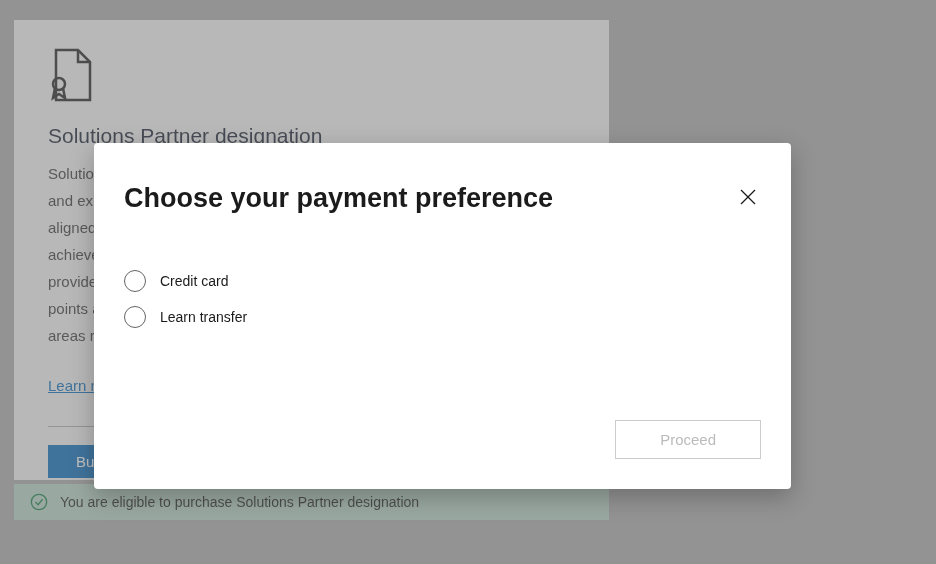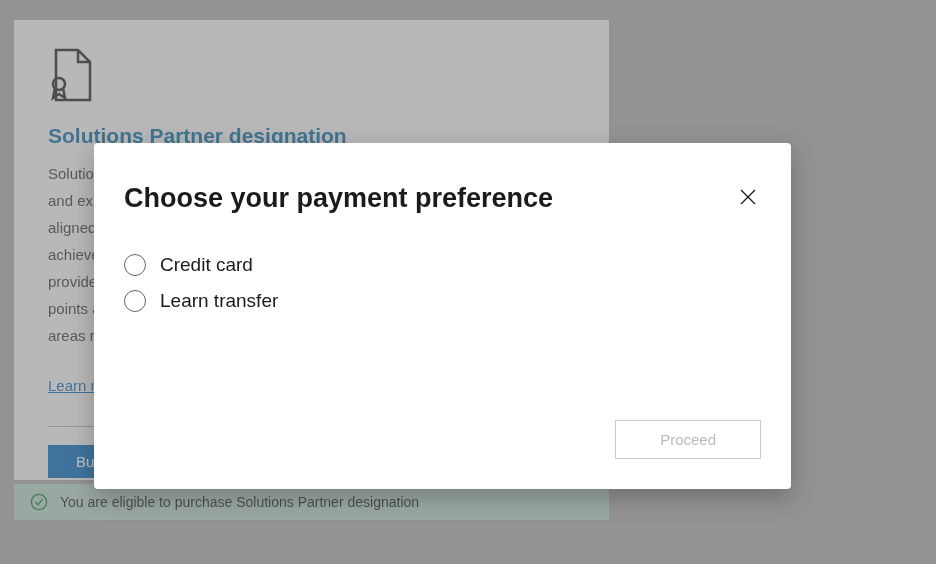--- a/index.html
+++ b/index.html
@@ -24,22 +24,22 @@
       background: #f0f0f0;
       padding: 28px 34px;
     }
     .doc-icon {
       width: 44px;
       height: 54px;
       margin-bottom: 18px;
     }
     .card-title {
       font-size: 21px;
-      font-weight: 700;
-      color: #0369a1;
+      font-weight: 400;
+      color: #0f172a;
       margin-bottom: 12px;
     }
     .card-description {
       font-size: 15px;
       color: #333;
       line-height: 1.8;
       margin-bottom: 28px;
     }
     .learn-link {
       color: #0067b8;
@@ -97,21 +97,21 @@
       height: 346px;
       background: #fff;
       border-radius: 4px;
       box-shadow: 0 8px 24px rgba(0,0,0,0.25);
       padding: 40px 30px;
     }
     .modal-header {
       display: flex;
       justify-content: space-between;
       align-items: center;
-      margin-bottom: 40px;
+      margin-bottom: 56px;
     }
     .modal-title {
       font-size: 27px;
       font-weight: 600;
       color: #1b1b1b;
     }
     .close-btn {
       background: none;
       border: none;
       cursor: pointer;
@@ -132,21 +132,21 @@
       cursor: pointer;
     }
     .radio-circle {
       width: 22px;
       height: 22px;
       border: 1.5px solid #666;
       border-radius: 50%;
       flex-shrink: 0;
     }
     .radio-label {
-      font-size: 19px;
+      font-size: 14px;
       color: #1b1b1b;
     }
     .proceed-btn {
       position: absolute;
       right: 30px;
       bottom: 30px;
       background: #fff;
       border: 1px solid #ccc;
       color: #bbb;
       font-size: 15px;

